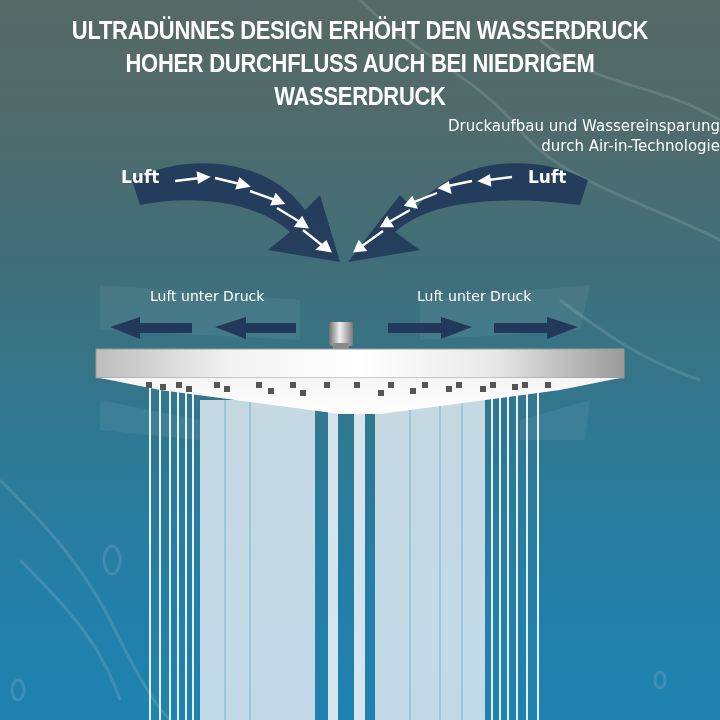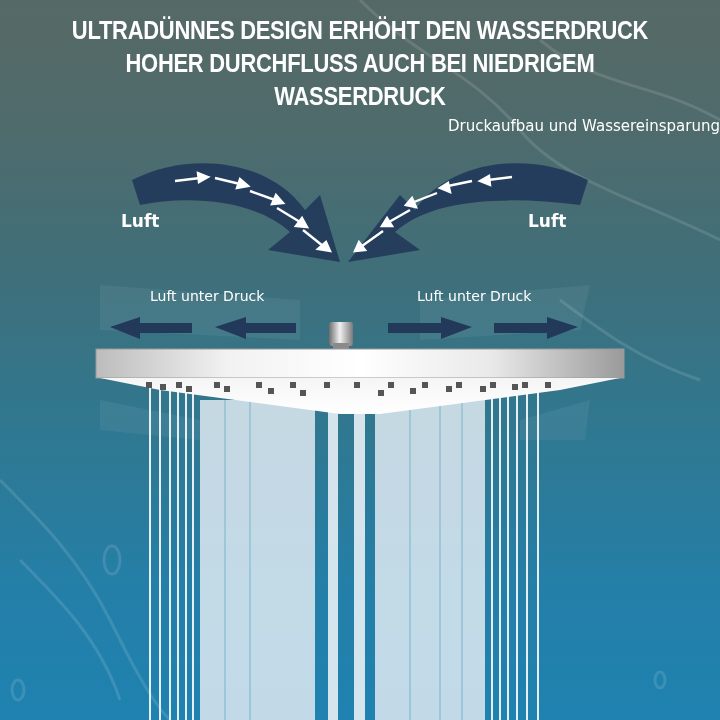--- a/index.html
+++ b/index.html
@@ -15,21 +15,21 @@
     color:#ffffff; font-family:"Liberation Sans", sans-serif; font-weight:bold;
     font-size:25.5px; line-height:33px; letter-spacing:-0.3px;
     transform: scaleX(0.86); transform-origin:center top;
   }
   .subtitle {
     position:absolute; left:0; right:0; top:116px; text-align:right;
     color:#ffffff; font-size:15px; line-height:20px;
   }
   .luft {
     position:absolute; top:167px; color:#fff; font-weight:bold;
-    font-family:"DejaVu Sans", sans-serif; font-size:17px;margin-top:44px;
+    font-family:"DejaVu Sans", sans-serif; font-size:17px;
   }
   .luft.left { left:121px; }
   .luft.right { left:528px; }
   .unter {
     position:absolute; top:288px; color:#fff; font-size:14px;
   }
   .unter.left { left:150px; }
   .unter.right { left:417px; }
   svg.layer { position:absolute; left:0; top:0; }
 </style>
@@ -57,20 +57,21 @@
     </g>
   </svg>
 
   <div class="headline">
     <div>ULTRADÜNNES DESIGN ERHÖHT DEN WASSERDRUCK</div>
     <div>HOHER DURCHFLUSS AUCH BEI NIEDRIGEM WASSERDRUCK</div>
   </div>
 
   <div class="subtitle">
     <div>Druckaufbau und Wassereinsparung</div>
+    <div>durch Air-in-Technologie</div>
   </div>
 
   <svg class="layer" width="720" height="720">
 
     <g fill="#22395a" fill-opacity="0.92">
       <path d="M132 180 C190 150 270 160 305 210 L320 195 L340 262 L268 250 L290 232 C255 200 190 195 140 205 Z"></path>
       <path d="M588 180 C530 150 450 160 415 210 L400 195 L348 262 L420 250 L395 232 C430 200 500 195 580 205 Z"></path>
     </g>
 
     <g stroke="#ffffff" stroke-width="2.4" fill="#ffffff">

